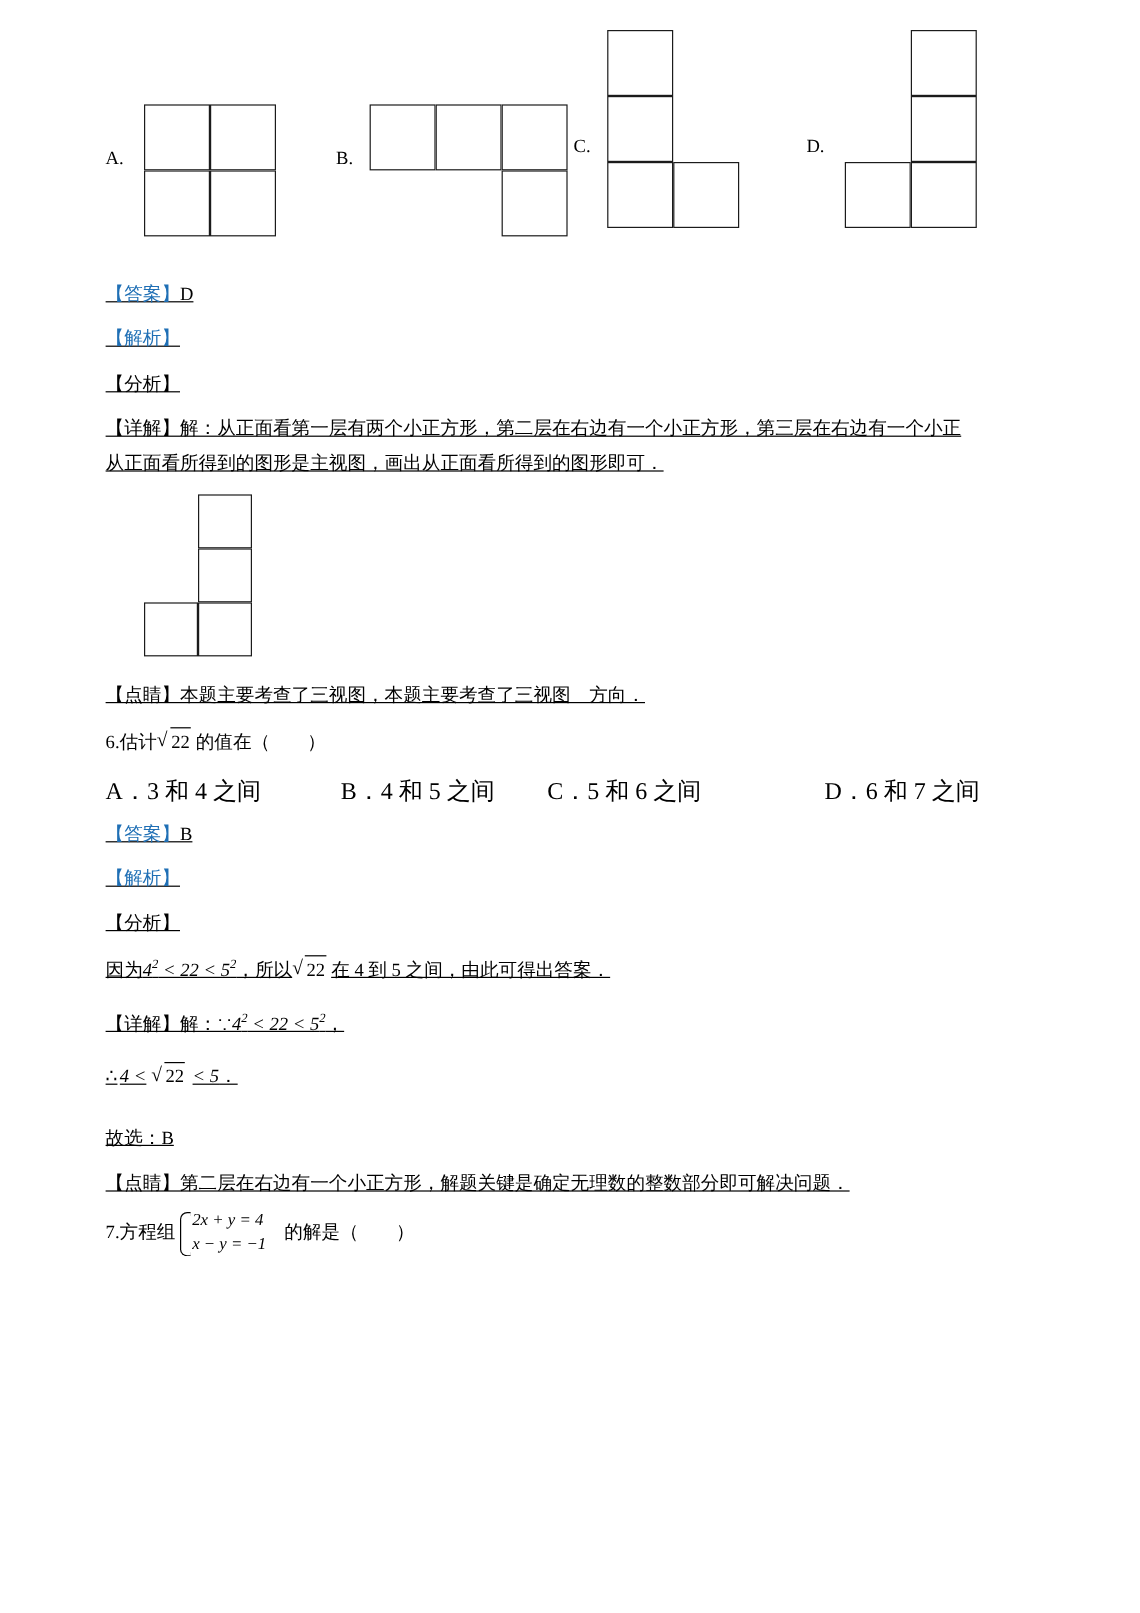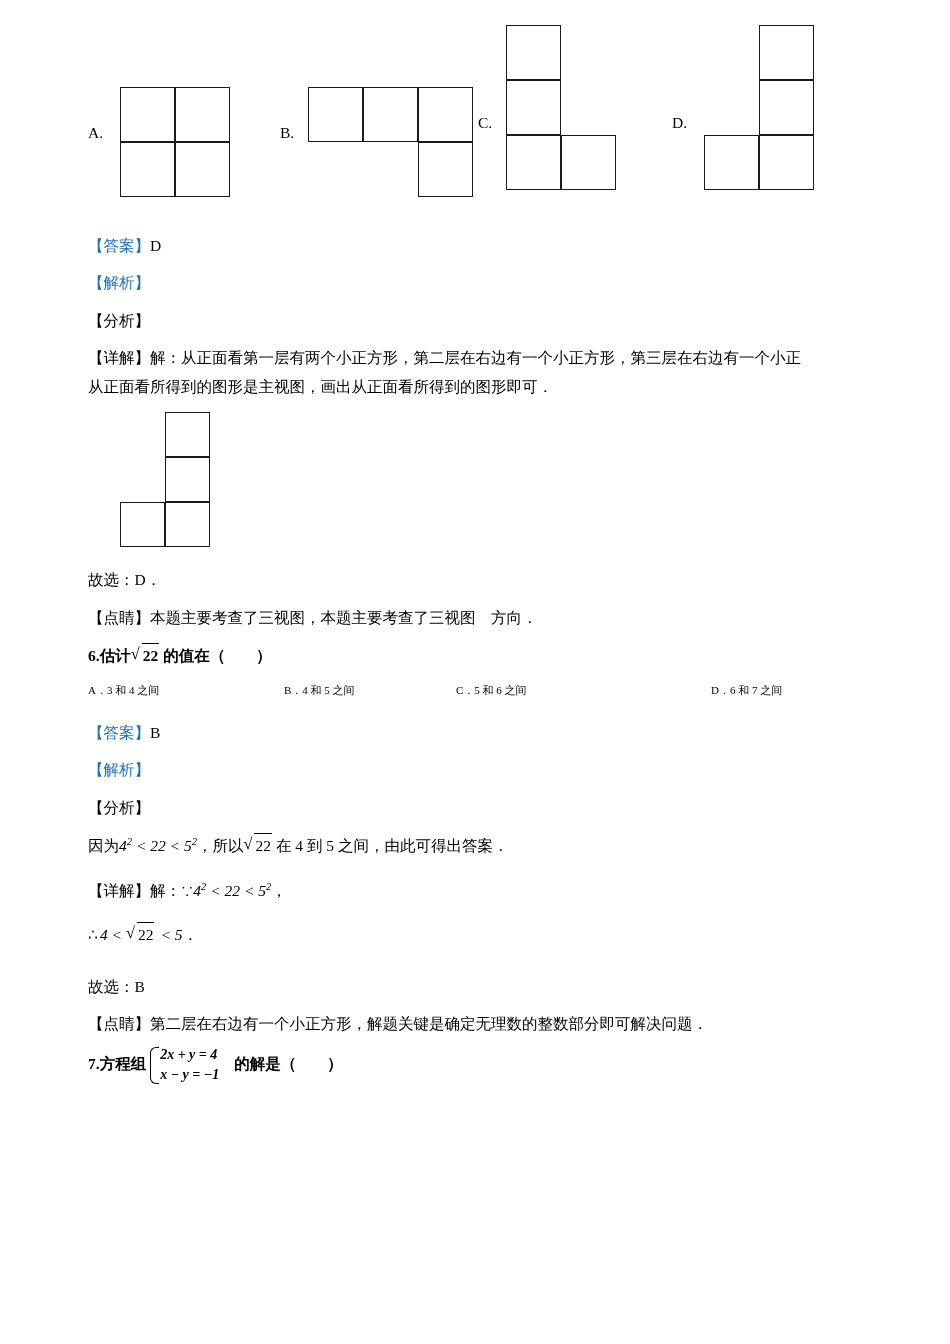--- a/index.html
+++ b/index.html
@@ -20,20 +20,21 @@
     width: 950px;
     height: 1344px;
     box-sizing: border-box;
     padding: 0 88px;
   }
   .line {
     font-size: 15.5px;
     line-height: 1.5;
     margin: 0 0 14px 0;
     color: #000;
+    text-decoration: underline;
   }
   .tag {
     color: #1f6fb5;
   }
 
   
   .options-row {
     position: relative;
     height: 160px;
     margin-top: 52px;
@@ -77,21 +78,21 @@
     border-top: 1.1px solid #000;
     padding: 0 1px 0 1px;
     display: inline-block;
     font-style: normal;
   }
   .ital { font-style: italic; }
   sup.exp { font-size: 0.68em; vertical-align: super; }
 
   .answer-choices {
     position: relative;
-    font-size: 11px;
+    font-size: 20px;
     margin-bottom: 16px;
     height: 22px;
   }
   .answer-choices span {
     position: absolute;
     white-space: nowrap;
   }
 
   
   .sol-fig {
@@ -122,21 +123,20 @@
     border-top: 1.2px solid #000;
     border-bottom: 1.2px solid #000;
     border-radius: 6px 0 0 6px;
   }
   .eqline { white-space: nowrap; }
 
   .q-line {
     font-size: 15.5px;
     line-height: 1.5;
     margin: 0 0 12px 0;
-    font-weight: bold;
   }
 </style>
 </head>
 <body>
 
 <div class="page">
 
   <div class="options-row">
 
     <div class="opt" style="left:0; bottom:0; width:190px; height:150px;">
@@ -200,35 +200,34 @@
 
   <div class="sol-fig">
     <div class="fig" style="left:32px; top:0px; width:100px; height:135px;">
       <div class="cube" style="left:45px; top:0px;  width:45px; height:45px;"></div>
       <div class="cube" style="left:45px; top:45px; width:45px; height:45px;"></div>
       <div class="cube" style="left:0px;  top:90px; width:45px; height:45px;"></div>
       <div class="cube" style="left:45px; top:90px; width:45px; height:45px;"></div>
     </div>
   </div>
 
-  <p class="line">故选：D．</p>
 
   <p class="line">
     <span>【点睛】</span><span>本题主要考查了三视图，本题主要考查了三视图　方向．</span>
   </p>
 
   <p class="q-line" style="margin-bottom:16px;">
     <span>6.</span><span>估计</span><span class="sqrt"><span>22</span></span><span style="margin-left:4px;">的值在（　　）</span>
   </p>
 
   <div class="answer-choices">
     <span style="left:0px;">A．3 和 4 之间</span>
     <span style="left:196px;">B．4 和 5 之间</span>
     <span style="left:368px;">C．5 和 6 之间</span>
-    <span style="left:623px;">D．6 和 7 之间</span>
+    <span style="left:599px;">D．6 和 7 之间</span>
   </div>
 
   <p class="line">
     <span class="tag">【答案】</span><span>B</span>
   </p>
 
   <p class="line">
     <span class="tag">【解析】</span>
   </p>
 

